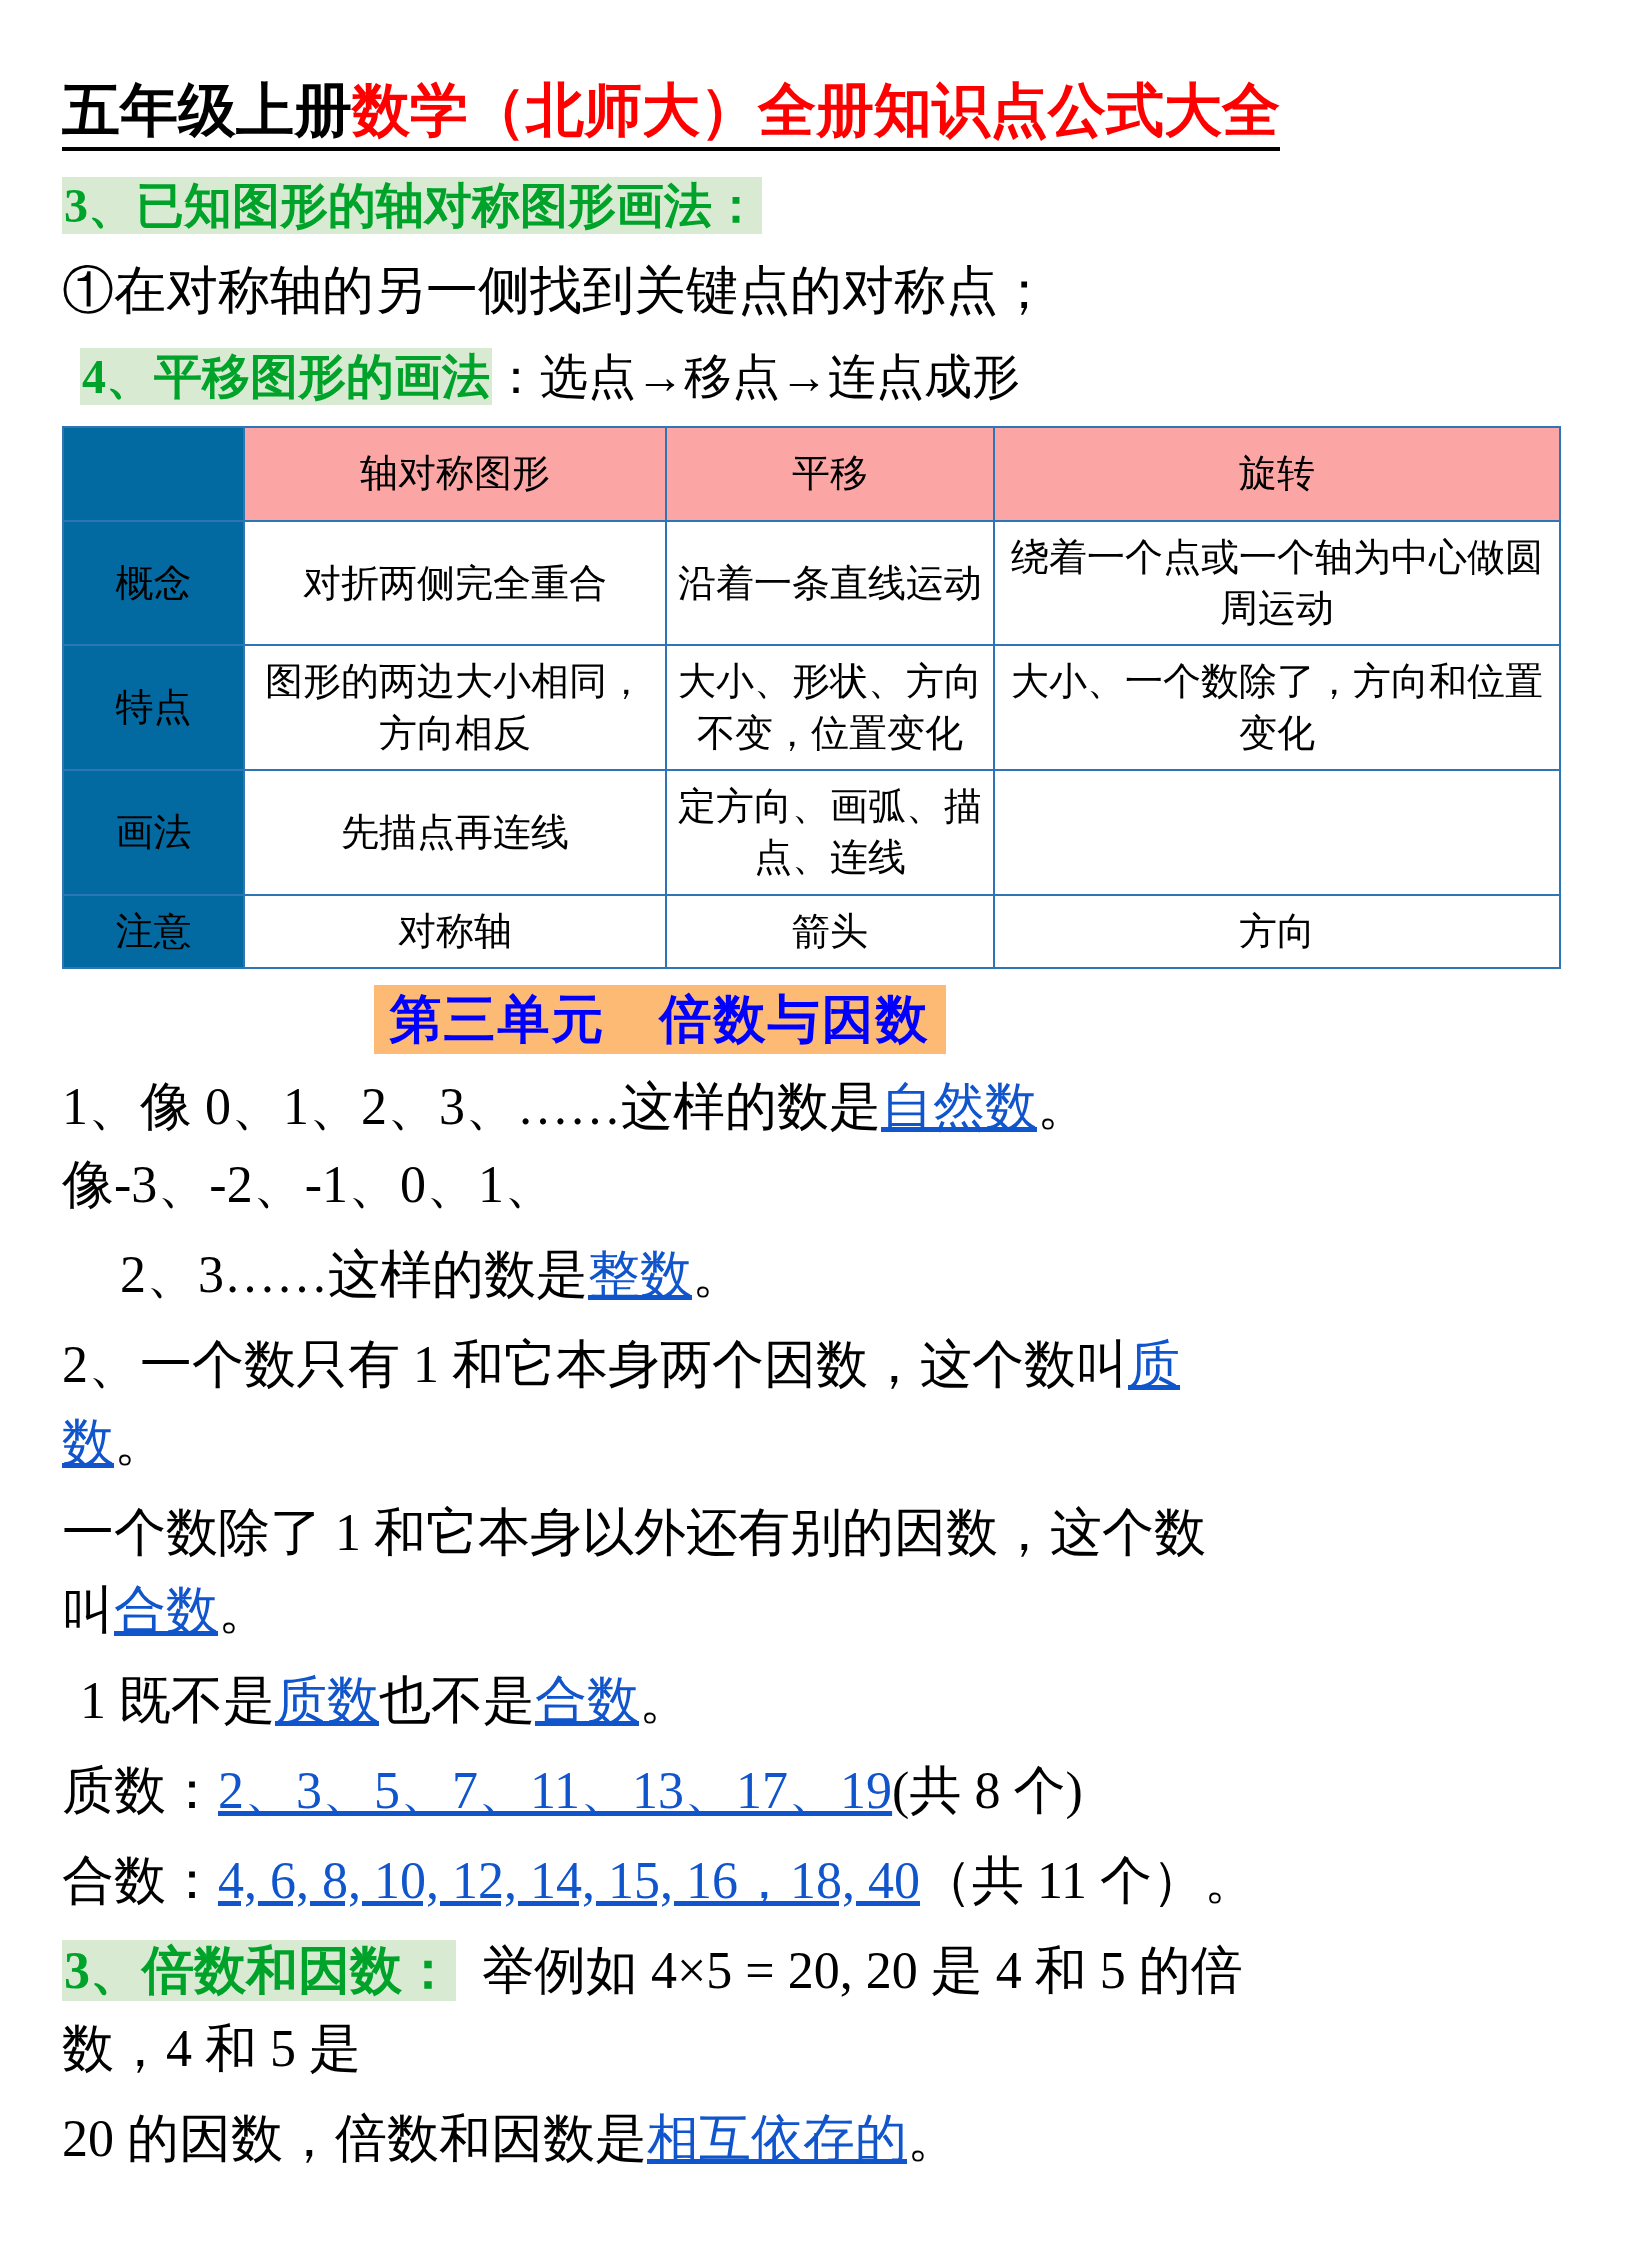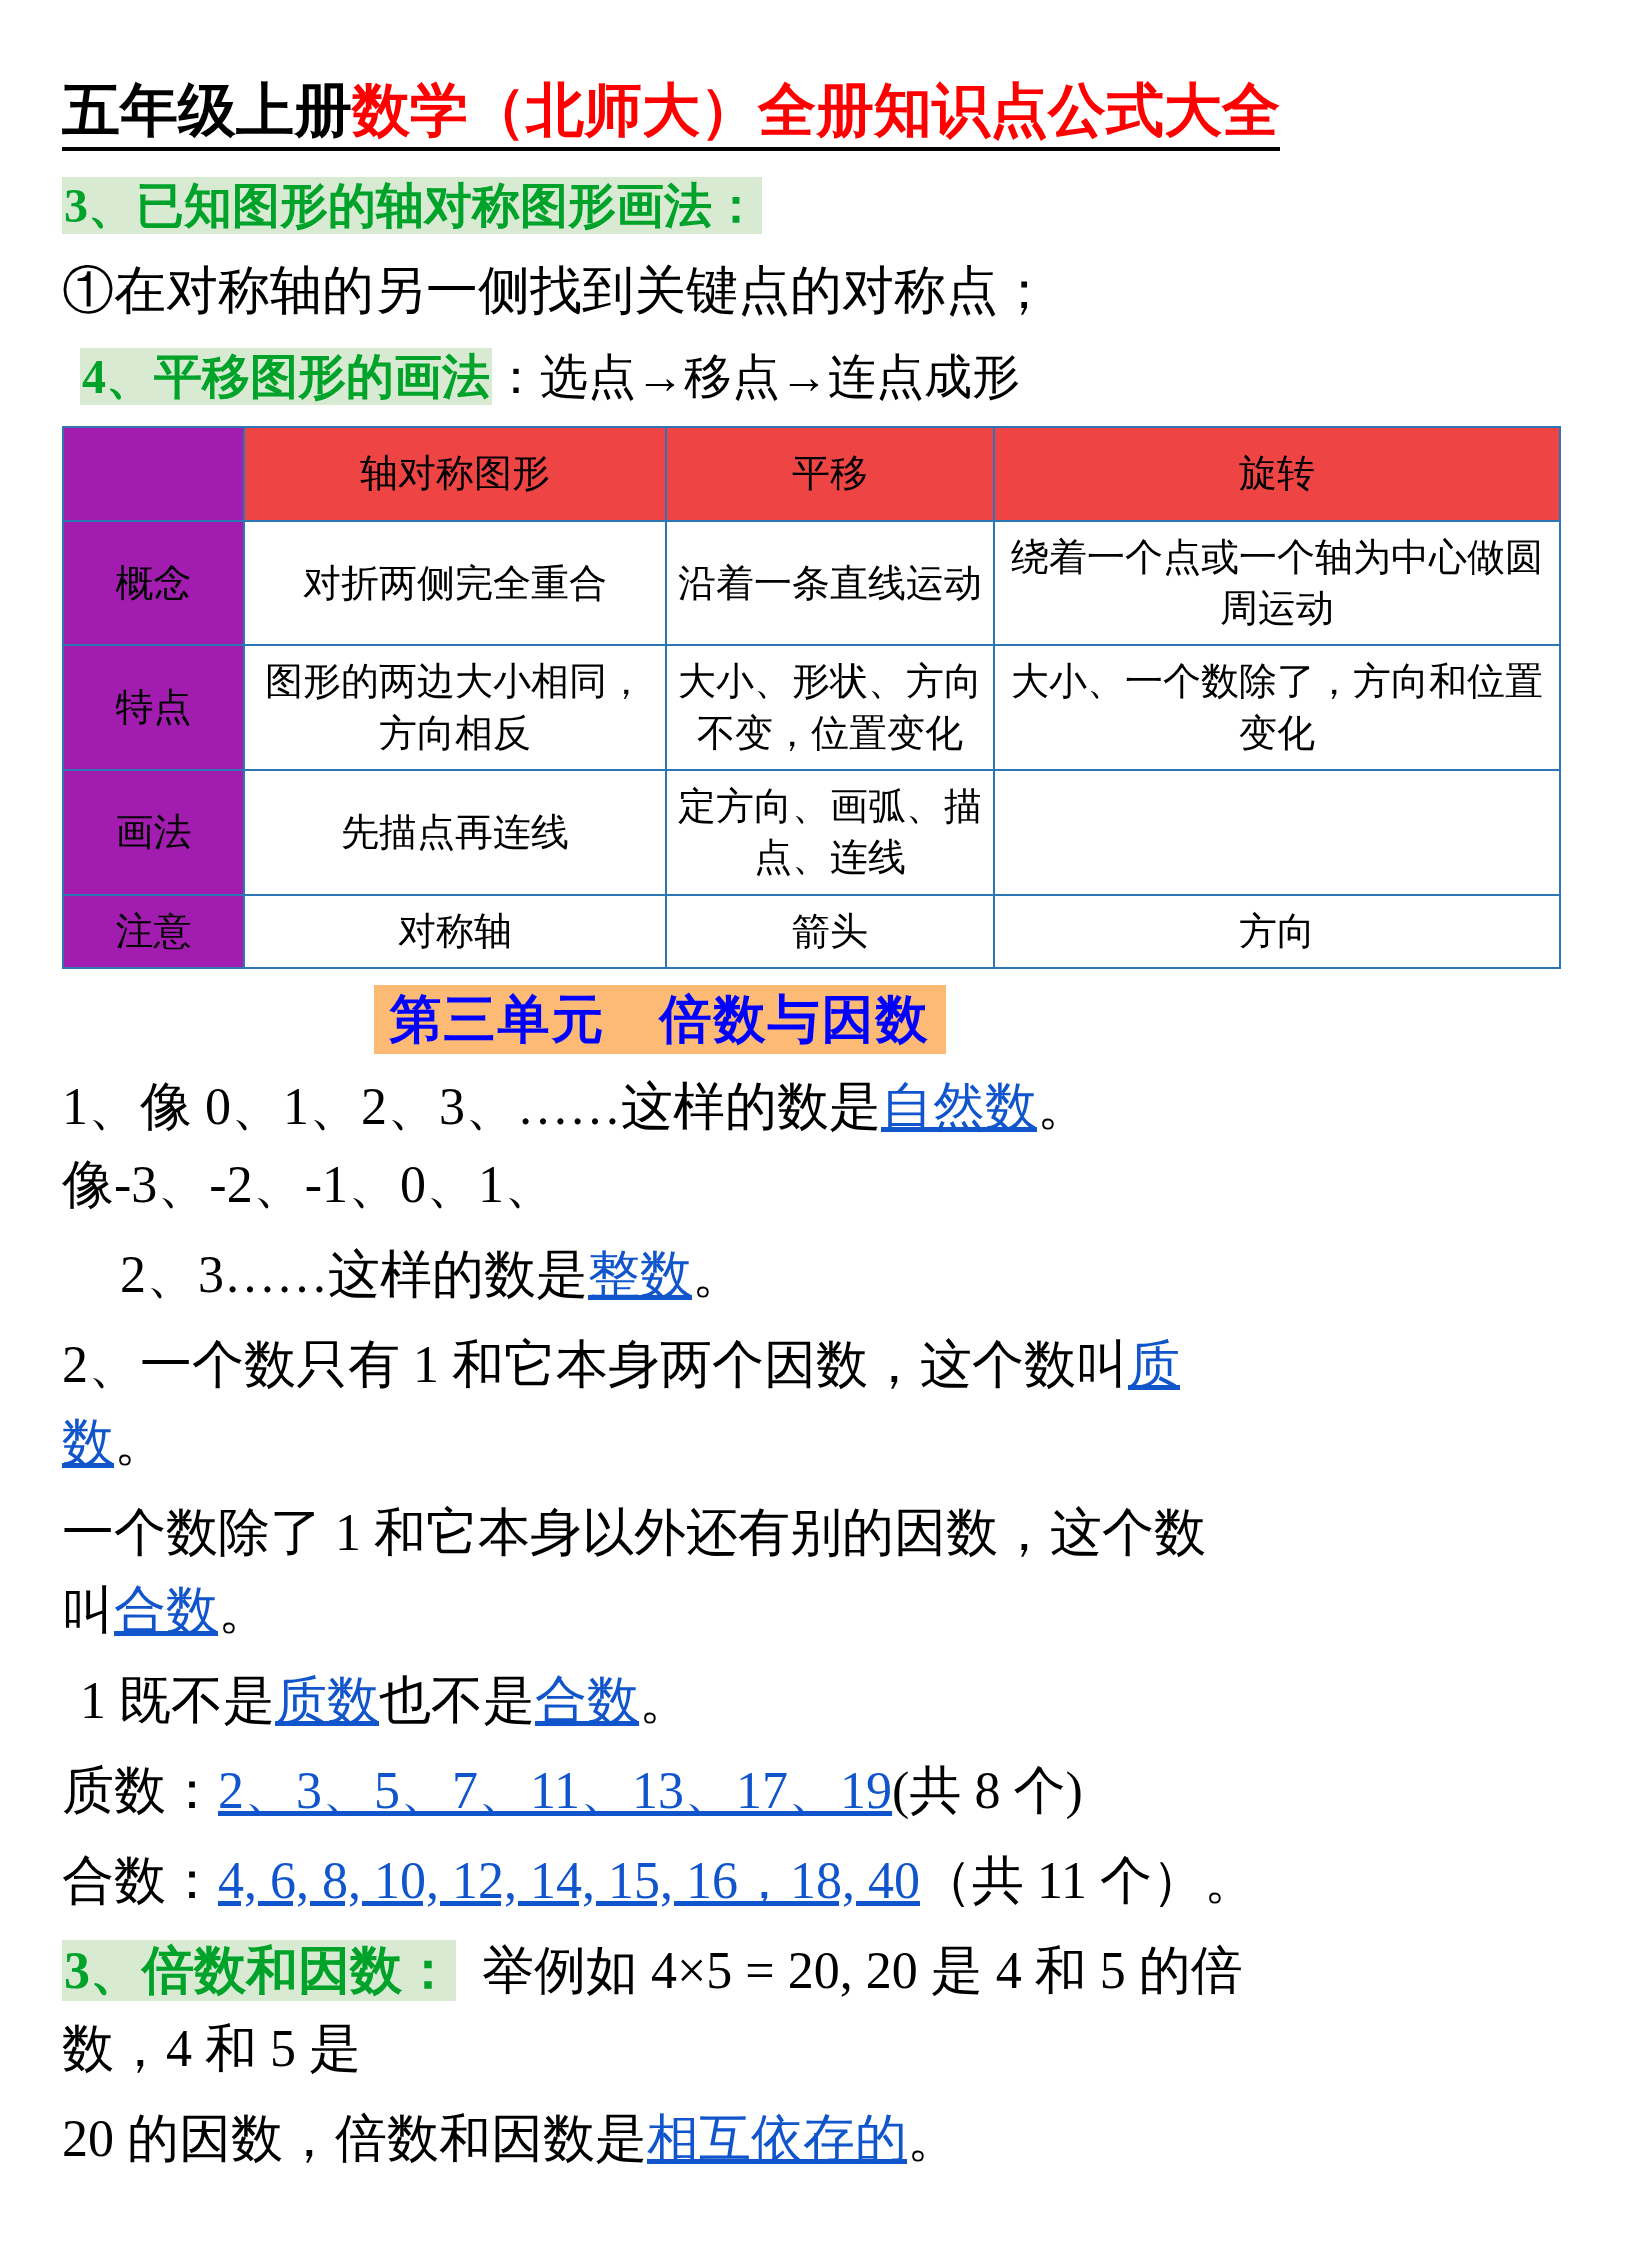--- a/index.html
+++ b/index.html
@@ -77,25 +77,25 @@
   table.cmp td, table.cmp th {
     border: 2px solid #2e75b6;
     text-align: center;
     vertical-align: middle;
     font-size: 38px;
     line-height: 1.35;
     padding: 10px 8px;
     font-weight: normal;
   }
   table.cmp .hdr {
-    background: #ef4444;
+    background: #fca5a5;
     height: 72px;
   }
   table.cmp .rowlabel {
-    background: #a21caf;
+    background: #0369a1;
     width: 181px;
     padding-left: 8px;
   }
   table.cmp .c-empty {
     background: #ffffff;
   }
   col.c1 { width: 181px; }
   col.c2 { width: 422px; }
   col.c3 { width: 328px; }
   col.c4 { width: 566px; }

